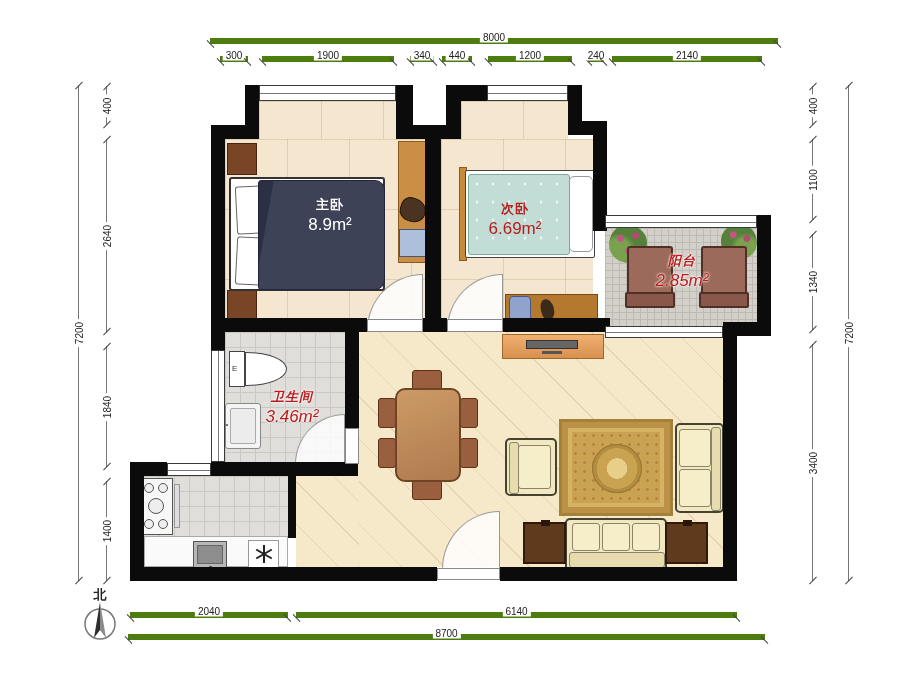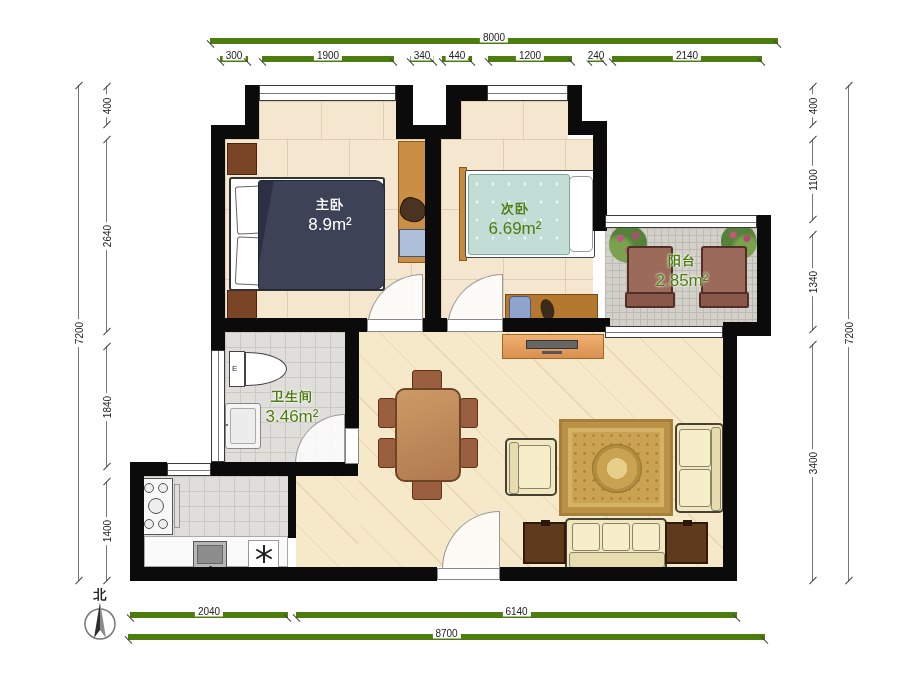--- a/index.html
+++ b/index.html
@@ -21,24 +21,24 @@
   
   .arc{position:absolute;background:rgba(255,255,255,.82);border:1px solid #999;border-radius:100% 0 0 0;z-index:2;box-sizing:border-box;}
   .leaf{position:absolute;background:#fff;border:1px solid #888;z-index:7;box-sizing:border-box;}
   
   .fur{position:absolute;z-index:3;box-sizing:border-box;}
   .wood{background:#7a4526;border:1px solid #46250f;}
   .cream{background:#f1e8c2;border:2px solid #45432f;border-radius:5px;}
   .cush{position:absolute;background:#f6eec8;border:1px solid #8a8468;border-radius:3px;box-sizing:border-box;}
   .burner{position:absolute;border:1px solid #555;border-radius:50%;background:#eee;box-sizing:border-box;}
   
-  .rlabel{position:absolute;z-index:8;text-align:center;color:#4d7c0f;}
+  .rlabel{position:absolute;z-index:8;text-align:center;color:#b91c1c;}
   .rname{font-size:13px;font-weight:bold;letter-spacing:1px;}
   .rarea{font-size:17px;margin-top:1px;}
-  .glow{text-shadow:0 0 3px #fff,0 0 2px #fff;}
+  .glow{text-shadow:0 0 3px #fff,0 0 2px #fff;font-style:italic;}
   
   .dim-h{position:absolute;border-top:6px solid #4d7c0f;height:0;z-index:4;}
   .dim-h::before,.dim-h::after{content:"";position:absolute;top:-5px;width:1px;height:10px;background:#444;transform:rotate(-45deg);}
   .dim-h::before{left:0;} .dim-h::after{right:0;}
   .dim-v{position:absolute;border-left:1px solid #777;width:0;z-index:4;}
   .dim-v::before,.dim-v::after{content:"";position:absolute;left:-5px;width:10px;height:1px;background:#444;transform:rotate(-45deg);}
   .dim-v::before{top:0;} .dim-v::after{bottom:0;}
   .dlabel{position:absolute;font-size:10px;color:#222;background:#fff;padding:0 3px;white-space:nowrap;}
   .dim-h .dlabel{left:50%;top:-7px;transform:translate(-50%,-50%);}
   .dim-v .dlabel{left:0;top:50%;transform:translate(-50%,-50%) rotate(-90deg);}

